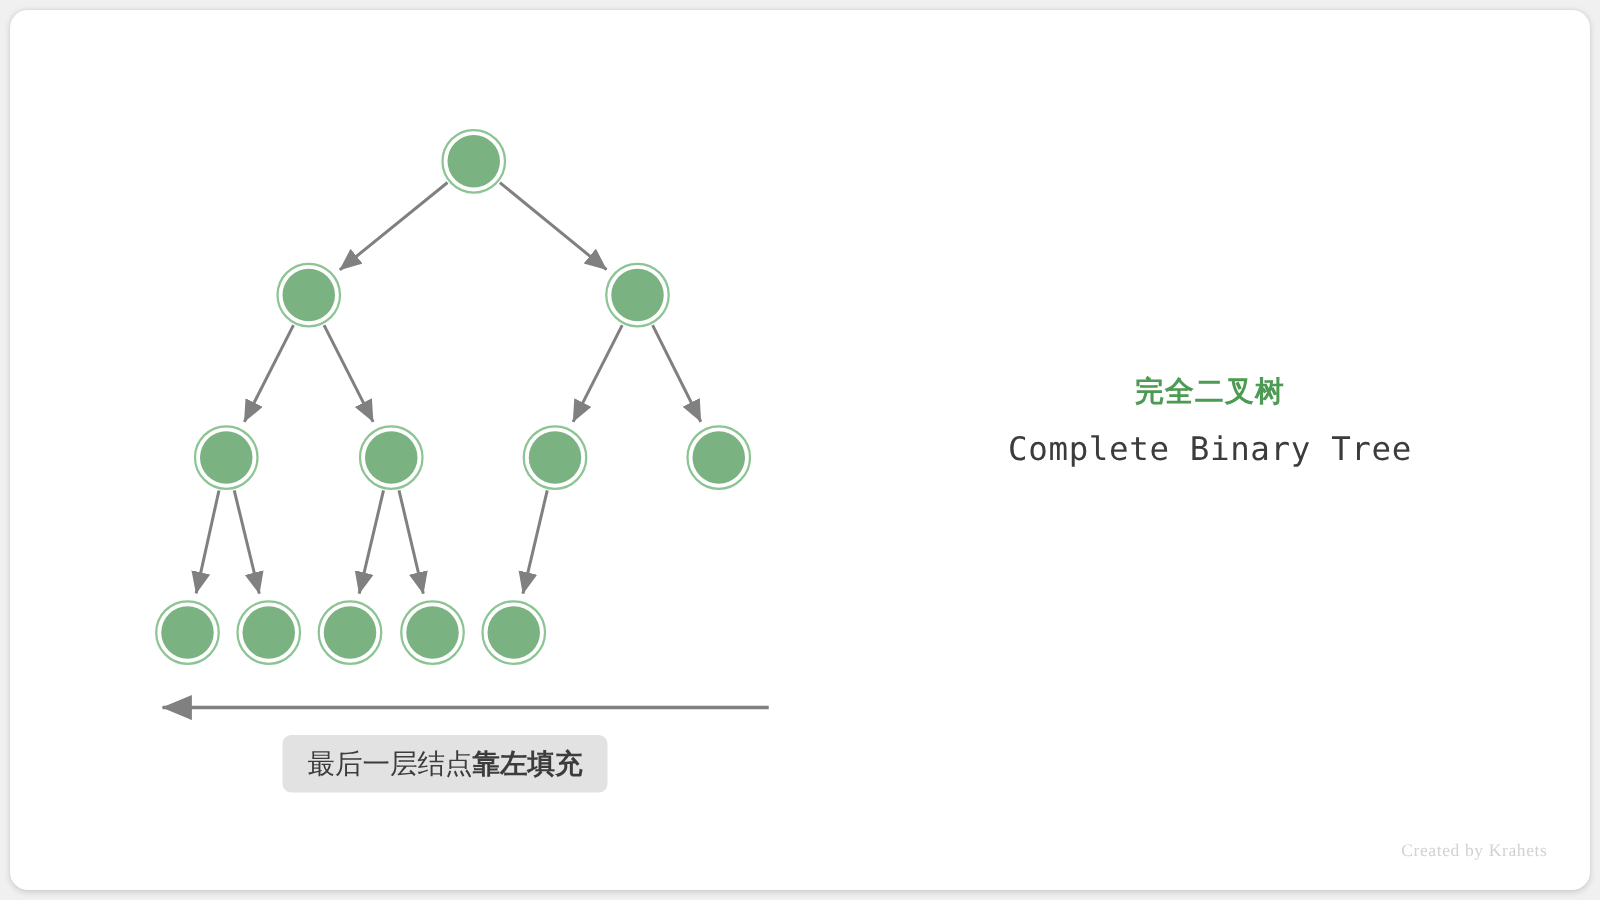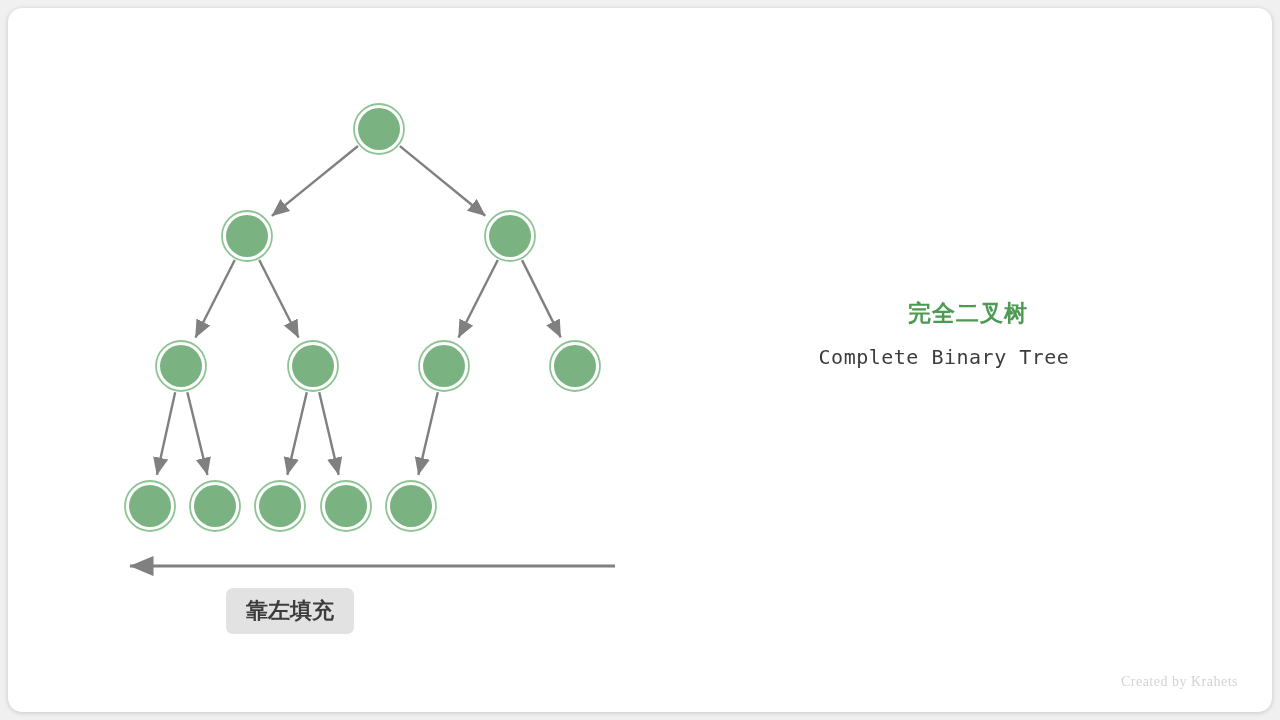--- a/index.html
+++ b/index.html
@@ -46,26 +46,26 @@
     width: 400px;
     text-align: center;
     font-size: 23px;
     font-weight: bold;
     color: #4d9a53;
     letter-spacing: 1px;
     white-space: nowrap;
   }
   .legend-sub {
     position: absolute;
-    left: 744px;
+    left: 768px;
     top: 345px;
     width: 400px;
     text-align: center;
     font-family: "DejaVu Sans Mono", "Liberation Mono", monospace;
-    font-size: 20px;
+    font-size: 26px;
     color: #3c3c3c;
     letter-spacing: 0.5px;
     white-space: nowrap;
   }
   .note-badge {
     position: absolute;
     left: 226px;
     top: 588px;
     height: 46px;
     box-sizing: border-box;
@@ -175,19 +175,20 @@
       <g id="annotation-layer">
           <line x1="615" y1="566" x2="130" y2="566" stroke="#808080" stroke-width="2.8" marker-end="url(#arrow-head-left)"></line>
         </g>
     </svg>
 
     <div class="legend-title">完全二叉树</div>
 
     <div class="legend-sub">Complete Binary Tree</div>
 
     <div class="note-badge">
+      <span class="plain">最后一层结点</span>
         <span class="strong">靠左填充</span>
     </div>
 
     <div class="footer-credit">Created by Krahets</div>
 
   </div>
 </div>
 
 </body></html>

